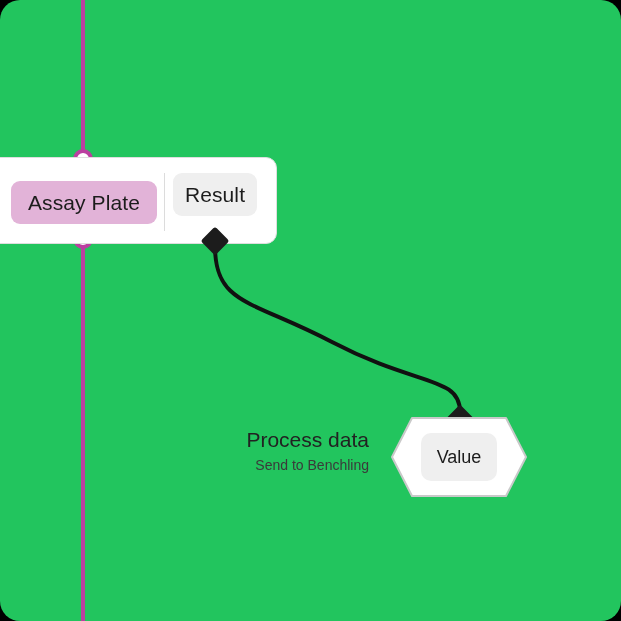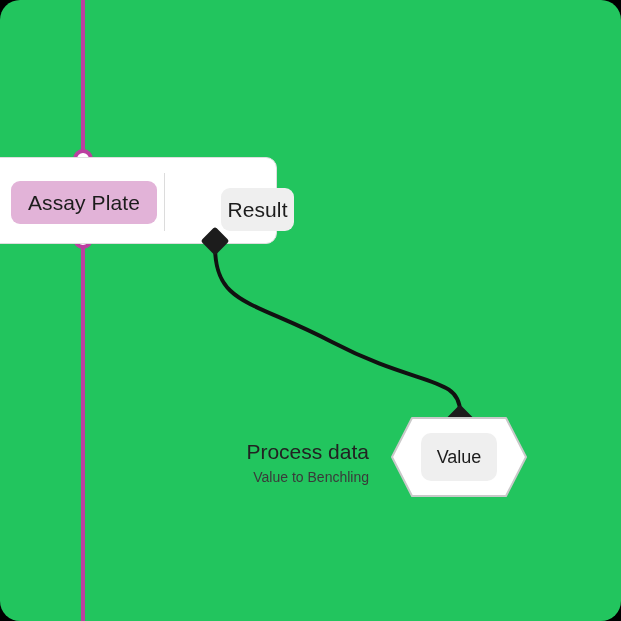--- a/index.html
+++ b/index.html
@@ -82,45 +82,43 @@
   .pill-divider {
     position: absolute;
     left: 177px;
     top: 15px;
     width: 1px;
     height: 58px;
     background: #dcdcdc;
   }
   .pill-result {
     left: 186px;
-    top: 30px;
-    width: 73px;
+    top: 15px;
+    width: 84px;
     height: 43px;
     background: #efefef;
-    margin-left: 48px;
   }
 
   
   #connector-layer {
     position: absolute;
     left: 0;
     top: 0;
     width: 621px;
     height: 621px;
     pointer-events: none;
   }
 
   
   .step-labels {
     position: absolute;
     left: 116px;
     top: 427px;
     width: 253px;
     text-align: right;
-    margin-top: 12px;
   }
   .step-title {
     font-size: 21px;
     color: #222222;
     line-height: 26px;
     white-space: nowrap;
   }
   .step-subtitle {
     font-size: 14px;
     color: #3a3a3a;
@@ -174,21 +172,21 @@
     <g>
       <rect x="204.8" y="230.8" width="20.4" height="20.4" transform="rotate(45 215 241)" fill="#1c1c1c" rx="2.5"></rect>
     </g>
     <g>
       <rect x="449.8" y="408.8" width="20.4" height="20.4" transform="rotate(45 460 419)" fill="#1c1c1c" rx="2.5"></rect>
     </g>
   </svg>
 
   <div class="step-labels">
     <div class="step-title">Process data</div>
-    <div class="step-subtitle">Value to Benchling</div>
+    <div class="step-subtitle">Send to Benchling</div>
   </div>
 
   <div class="hex-wrap">
     <svg width="138" height="82" viewBox="0 0 138 82" xmlns="http://www.w3.org/2000/svg">
       <polygon points="22,2 116,2 136,41 116,80 22,80 2,41" fill="#ffffff" stroke="#c9c9c9" stroke-width="2" stroke-linejoin="round"></polygon>
     </svg>
     <div class="hex-label">Value</div>
   </div>
 
 </div>

